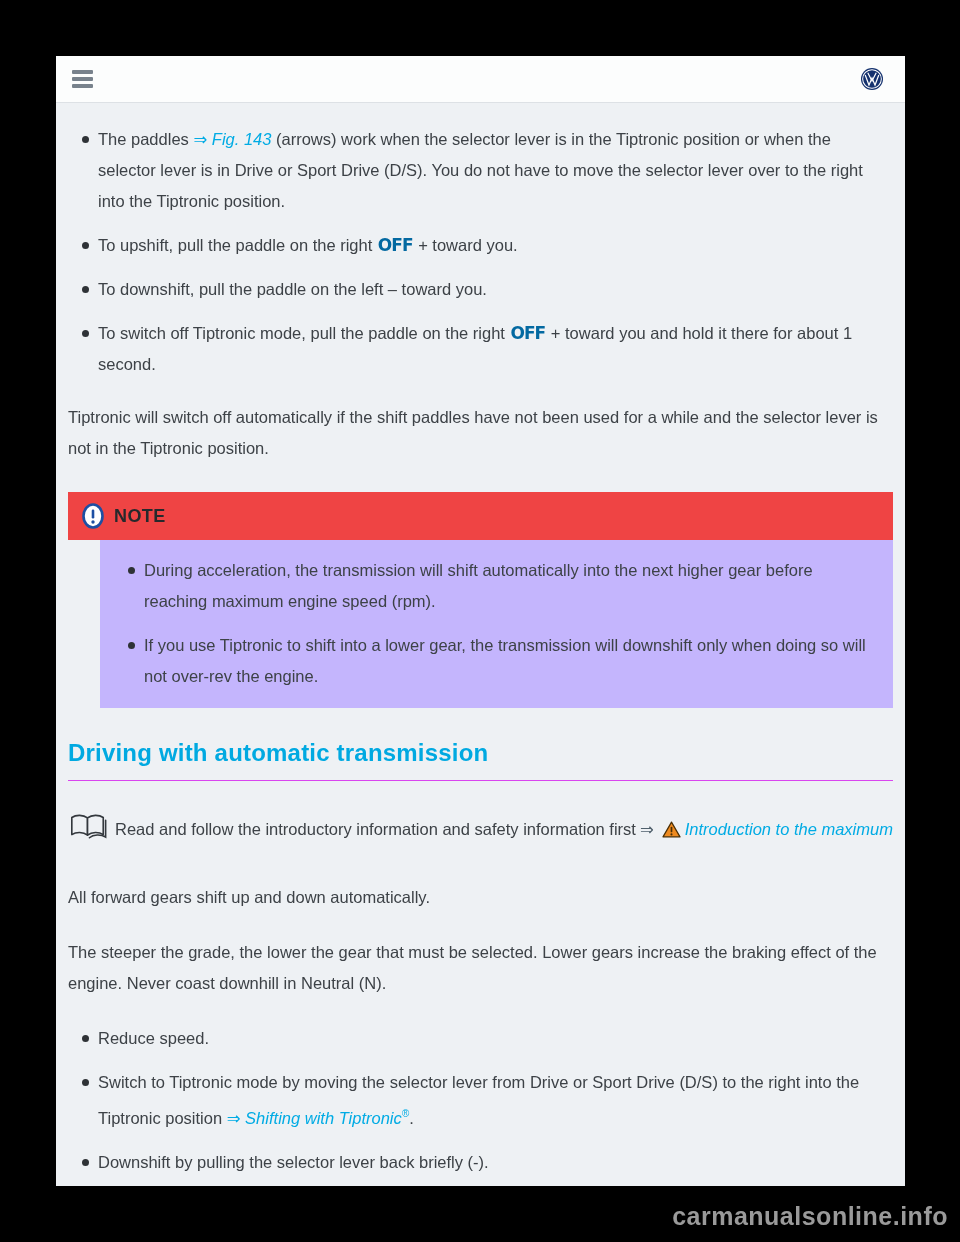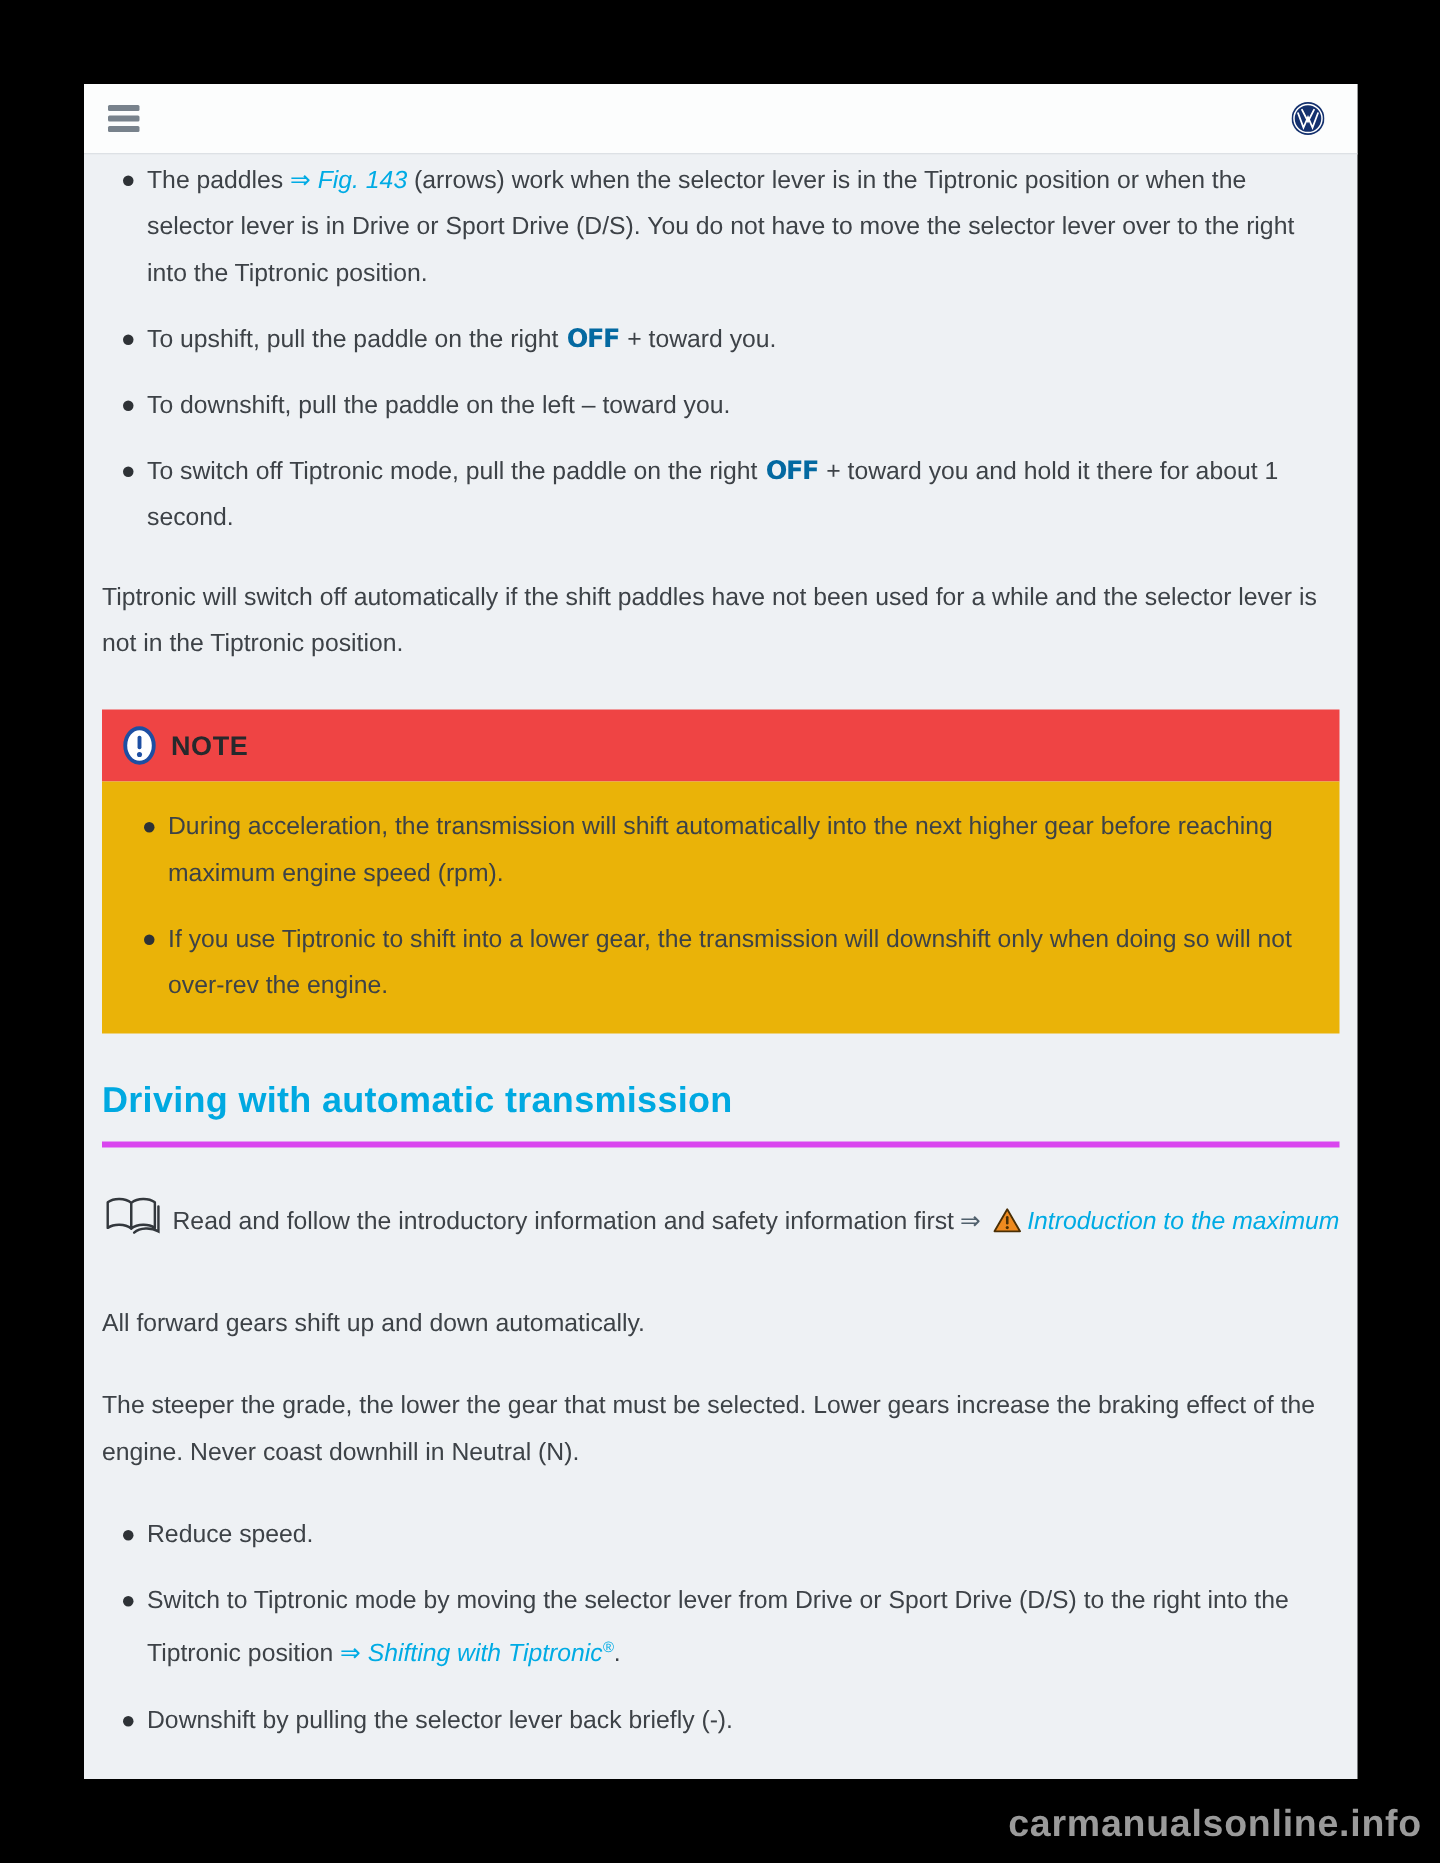--- a/index.html
+++ b/index.html
@@ -15,49 +15,49 @@
     background:#eef1f4;overflow:hidden;
   }
   .page-header{
     height:47px;background:#fcfdfd;border-bottom:1px solid #dde1e5;
     display:flex;align-items:center;justify-content:space-between;
     padding:0 14px;box-sizing:border-box;
   }
   .hamburger{display:inline-flex;flex-direction:column;gap:3px;cursor:pointer;background:none;border:none;padding:4px 2px;}
   .hamburger span{display:block;width:21px;height:4px;background:#78828c;border-radius:1px;}
   .vw-logo{display:inline-block;width:22px;height:22px;margin-right:8px;}
-  .content{padding:2px 0 0 0;color:#3d4247;font-size:16.5px;line-height:31px;}
+  .content{padding:21px 0 0 0;color:#3d4247;font-size:16.5px;line-height:31px;}
   ul.blist{list-style:none;margin:0 12px 22px 12px;padding:0;}
   ul.blist li{position:relative;padding-left:30px;margin:0 0 13px 0;}
   ul.blist li::before{
     content:"";position:absolute;left:14px;top:12px;width:7px;height:7px;
     border-radius:50%;background:#2e3236;
   }
   p.body-para{margin:0 12px 24px 12px;}
   .link{color:#00abe4;font-style:italic;cursor:pointer;text-decoration:none;}
   .arrow-dark{color:#50606c;font-style:normal;}
   .off-badge{
     font-family:"DejaVu Sans",sans-serif;font-weight:800;font-size:17px;
     letter-spacing:-1px;color:#0369a1;padding:0 1px;
   }
   
   .note-box{margin:28px 12px 0 12px;}
   .note-head{
     background:#ef4444;display:flex;align-items:center;gap:10px;
     padding:10px 14px;height:28px;
   }
   .note-title{font-size:18px;font-weight:bold;color:#26292c;letter-spacing:.4px;}
-  .note-body{background:#eab308;padding:15px 14px 3px 14px;}
+  .note-body{background:#c4b5fd;padding:15px 14px 3px 14px;margin-left:32px;}
   .note-body ul{margin:0;}
   .note-body li::before{left:12px;}
   
   h1.section-title{
     margin:30px 12px 0 12px;padding:0 0 12px 0;
     font-size:24px;line-height:30px;color:#00a9e1;font-weight:bold;
-    border-bottom:4px solid #d946ef;letter-spacing:.2px;
+    border-bottom:1px solid #d946ef;letter-spacing:.2px;
   }
   .intro-para{margin:32px 12px 0 12px;}
   .inline-icon{display:inline-block;vertical-align:-5px;margin-right:7px;}
   .warn-icon{display:inline-block;vertical-align:-3px;margin:0 4px 0 6px;}
   h2.subheading{margin:30px 12px 0 12px;font-size:19px;line-height:24px;color:#26292c;font-weight:bold;}
   .hills-para{margin:16px 12px 24px 12px;}
   sup.reg{color:#00abe4;font-size:10px;font-style:italic;}
   .watermark{
     position:absolute;right:12px;top:1202px;
     font-size:25px;font-weight:bold;color:#9a9a9a;letter-spacing:.5px;

